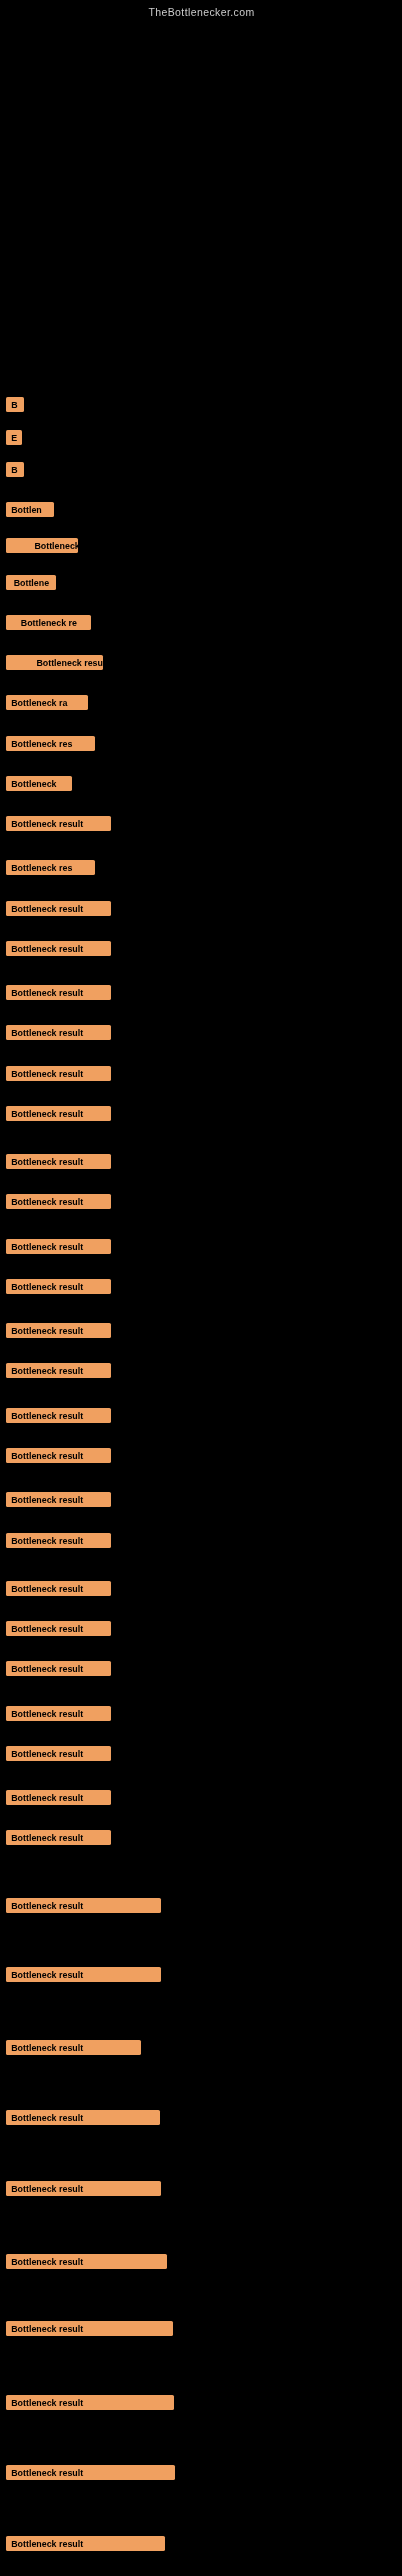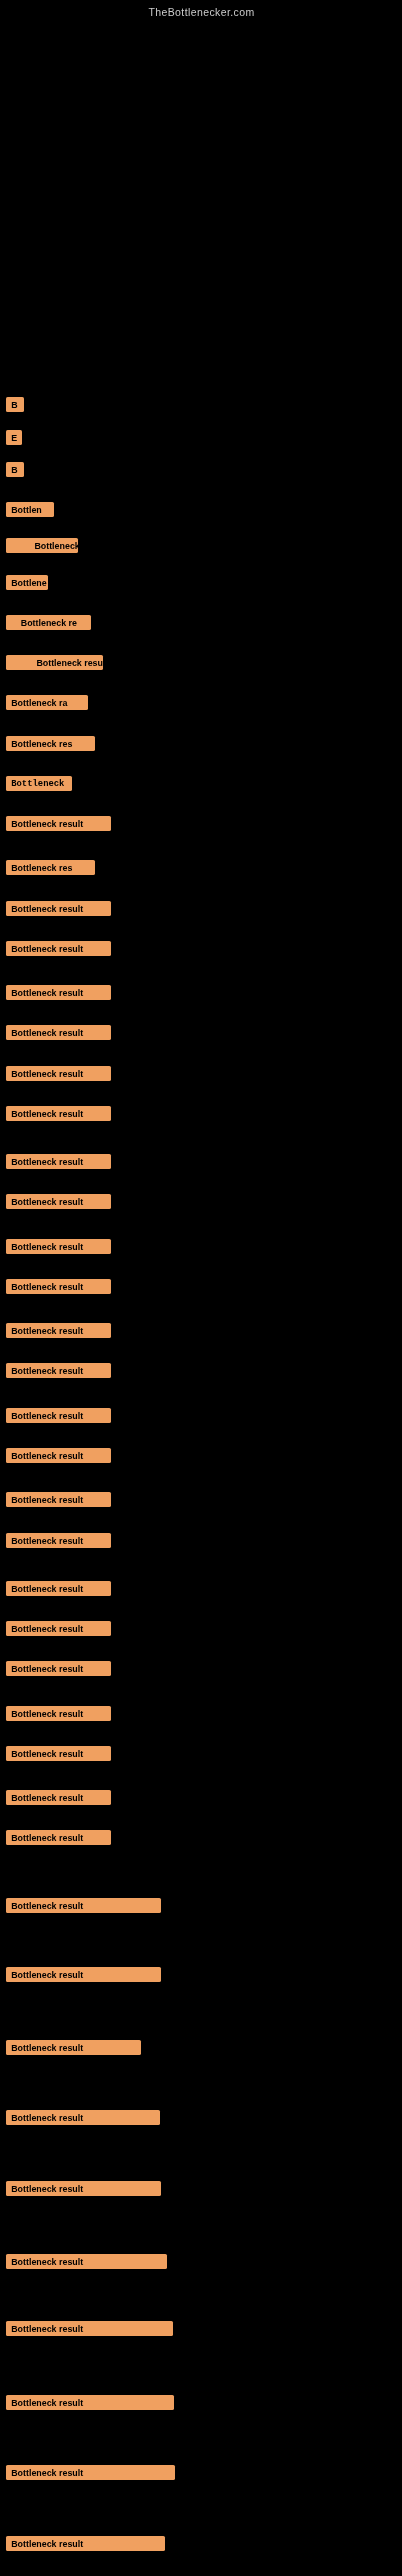--- a/index.html
+++ b/index.html
@@ -34,26 +34,26 @@
 <body>
 
 <div class="site-title">TheBottlenecker.com</div>
 
 <div id="bars-container">
     <div style="position: absolute; top: 394px; left: 3.2px;"><span class="bottleneck-bar" style="width: 17.7px; display: inline-block;">B</span></div>
     <div style="position: absolute; top: 427px; left: 3.2px;"><span class="bottleneck-bar" style="width: 16px; display: inline-block;">E</span></div>
     <div style="position: absolute; top: 459px; left: 3.2px;"><span class="bottleneck-bar" style="width: 17.7px; display: inline-block;">B</span></div>
     <div style="position: absolute; top: 499px; left: 3.2px;"><span class="bottleneck-bar" style="width: 48px; display: inline-block;">Bottlen</span></div>
     <div style="position: absolute; top: 535px; left: 3.2px;"><span class="bottleneck-bar" style="width: 72px; display: inline-block; padding-left: 28px;">Bottleneck r</span></div>
-    <div style="position: absolute; top: 572px; left: 3.2px;"><span class="bottleneck-bar" style="width: 42px; display: inline-block;">Bottlene</span></div>
+    <div style="position: absolute; top: 572px; left: 3.2px;"><span class="bottleneck-bar" style="width: 50px; display: inline-block; text-align: center;">Bottlene</span></div>
     <div style="position: absolute; top: 612px; left: 3.2px;"><span class="bottleneck-bar" style="width: 85px; display: inline-block; text-align: center;">Bottleneck re</span></div>
     <div style="position: absolute; top: 652px; left: 3.2px;"><span class="bottleneck-bar" style="width: 97px; display: inline-block; padding-left: 30px;">Bottleneck resu</span></div>
     <div style="position: absolute; top: 692px; left: 3.2px;"><span class="bottleneck-bar" style="width: 82px; display: inline-block;">Bottleneck ra</span></div>
     <div style="position: absolute; top: 733px; left: 3.2px;"><span class="bottleneck-bar" style="width: 89px; display: inline-block;">Bottleneck res</span></div>
-    <div style="position: absolute; top: 773px; left: 3.2px; font-family: Liberation Mono, monospace;"><span class="bottleneck-bar" style="width: 66px; display: inline-block;">Bottleneck</span></div>
+    <div style="position: absolute; top: 773px; left: 3.2px;"><span class="bottleneck-bar" style="width: 66px; display: inline-block;">Bottleneck</span></div>
     <div style="position: absolute; top: 813px; left: 3.2px;"><span class="bottleneck-bar" style="width: 105px; display: inline-block;">Bottleneck result</span></div>
     <div style="position: absolute; top: 857px; left: 3.2px;"><span class="bottleneck-bar" style="width: 89px; display: inline-block;">Bottleneck res</span></div>
     <div style="position: absolute; top: 898px; left: 3.2px;"><span class="bottleneck-bar" style="width: 105px; display: inline-block;">Bottleneck result</span></div>
     <div style="position: absolute; top: 938px; left: 3.2px;"><span class="bottleneck-bar" style="width: 105px; display: inline-block;">Bottleneck result</span></div>
     <div style="position: absolute; top: 982px; left: 3.2px;"><span class="bottleneck-bar" style="width: 105px; display: inline-block;">Bottleneck result</span></div>
     <div style="position: absolute; top: 1022px; left: 3.2px;"><span class="bottleneck-bar" style="width: 105px; display: inline-block;">Bottleneck result</span></div>
     <div style="position: absolute; top: 1063px; left: 3.2px;"><span class="bottleneck-bar" style="width: 105px; display: inline-block;">Bottleneck result</span></div>
     <div style="position: absolute; top: 1103px; left: 3.2px;"><span class="bottleneck-bar" style="width: 105px; display: inline-block;">Bottleneck result</span></div>
     <div style="position: absolute; top: 1151px; left: 3.2px;"><span class="bottleneck-bar" style="width: 105px; display: inline-block;">Bottleneck result</span></div>
     <div style="position: absolute; top: 1191px; left: 3.2px;"><span class="bottleneck-bar" style="width: 105px; display: inline-block;">Bottleneck result</span></div>

